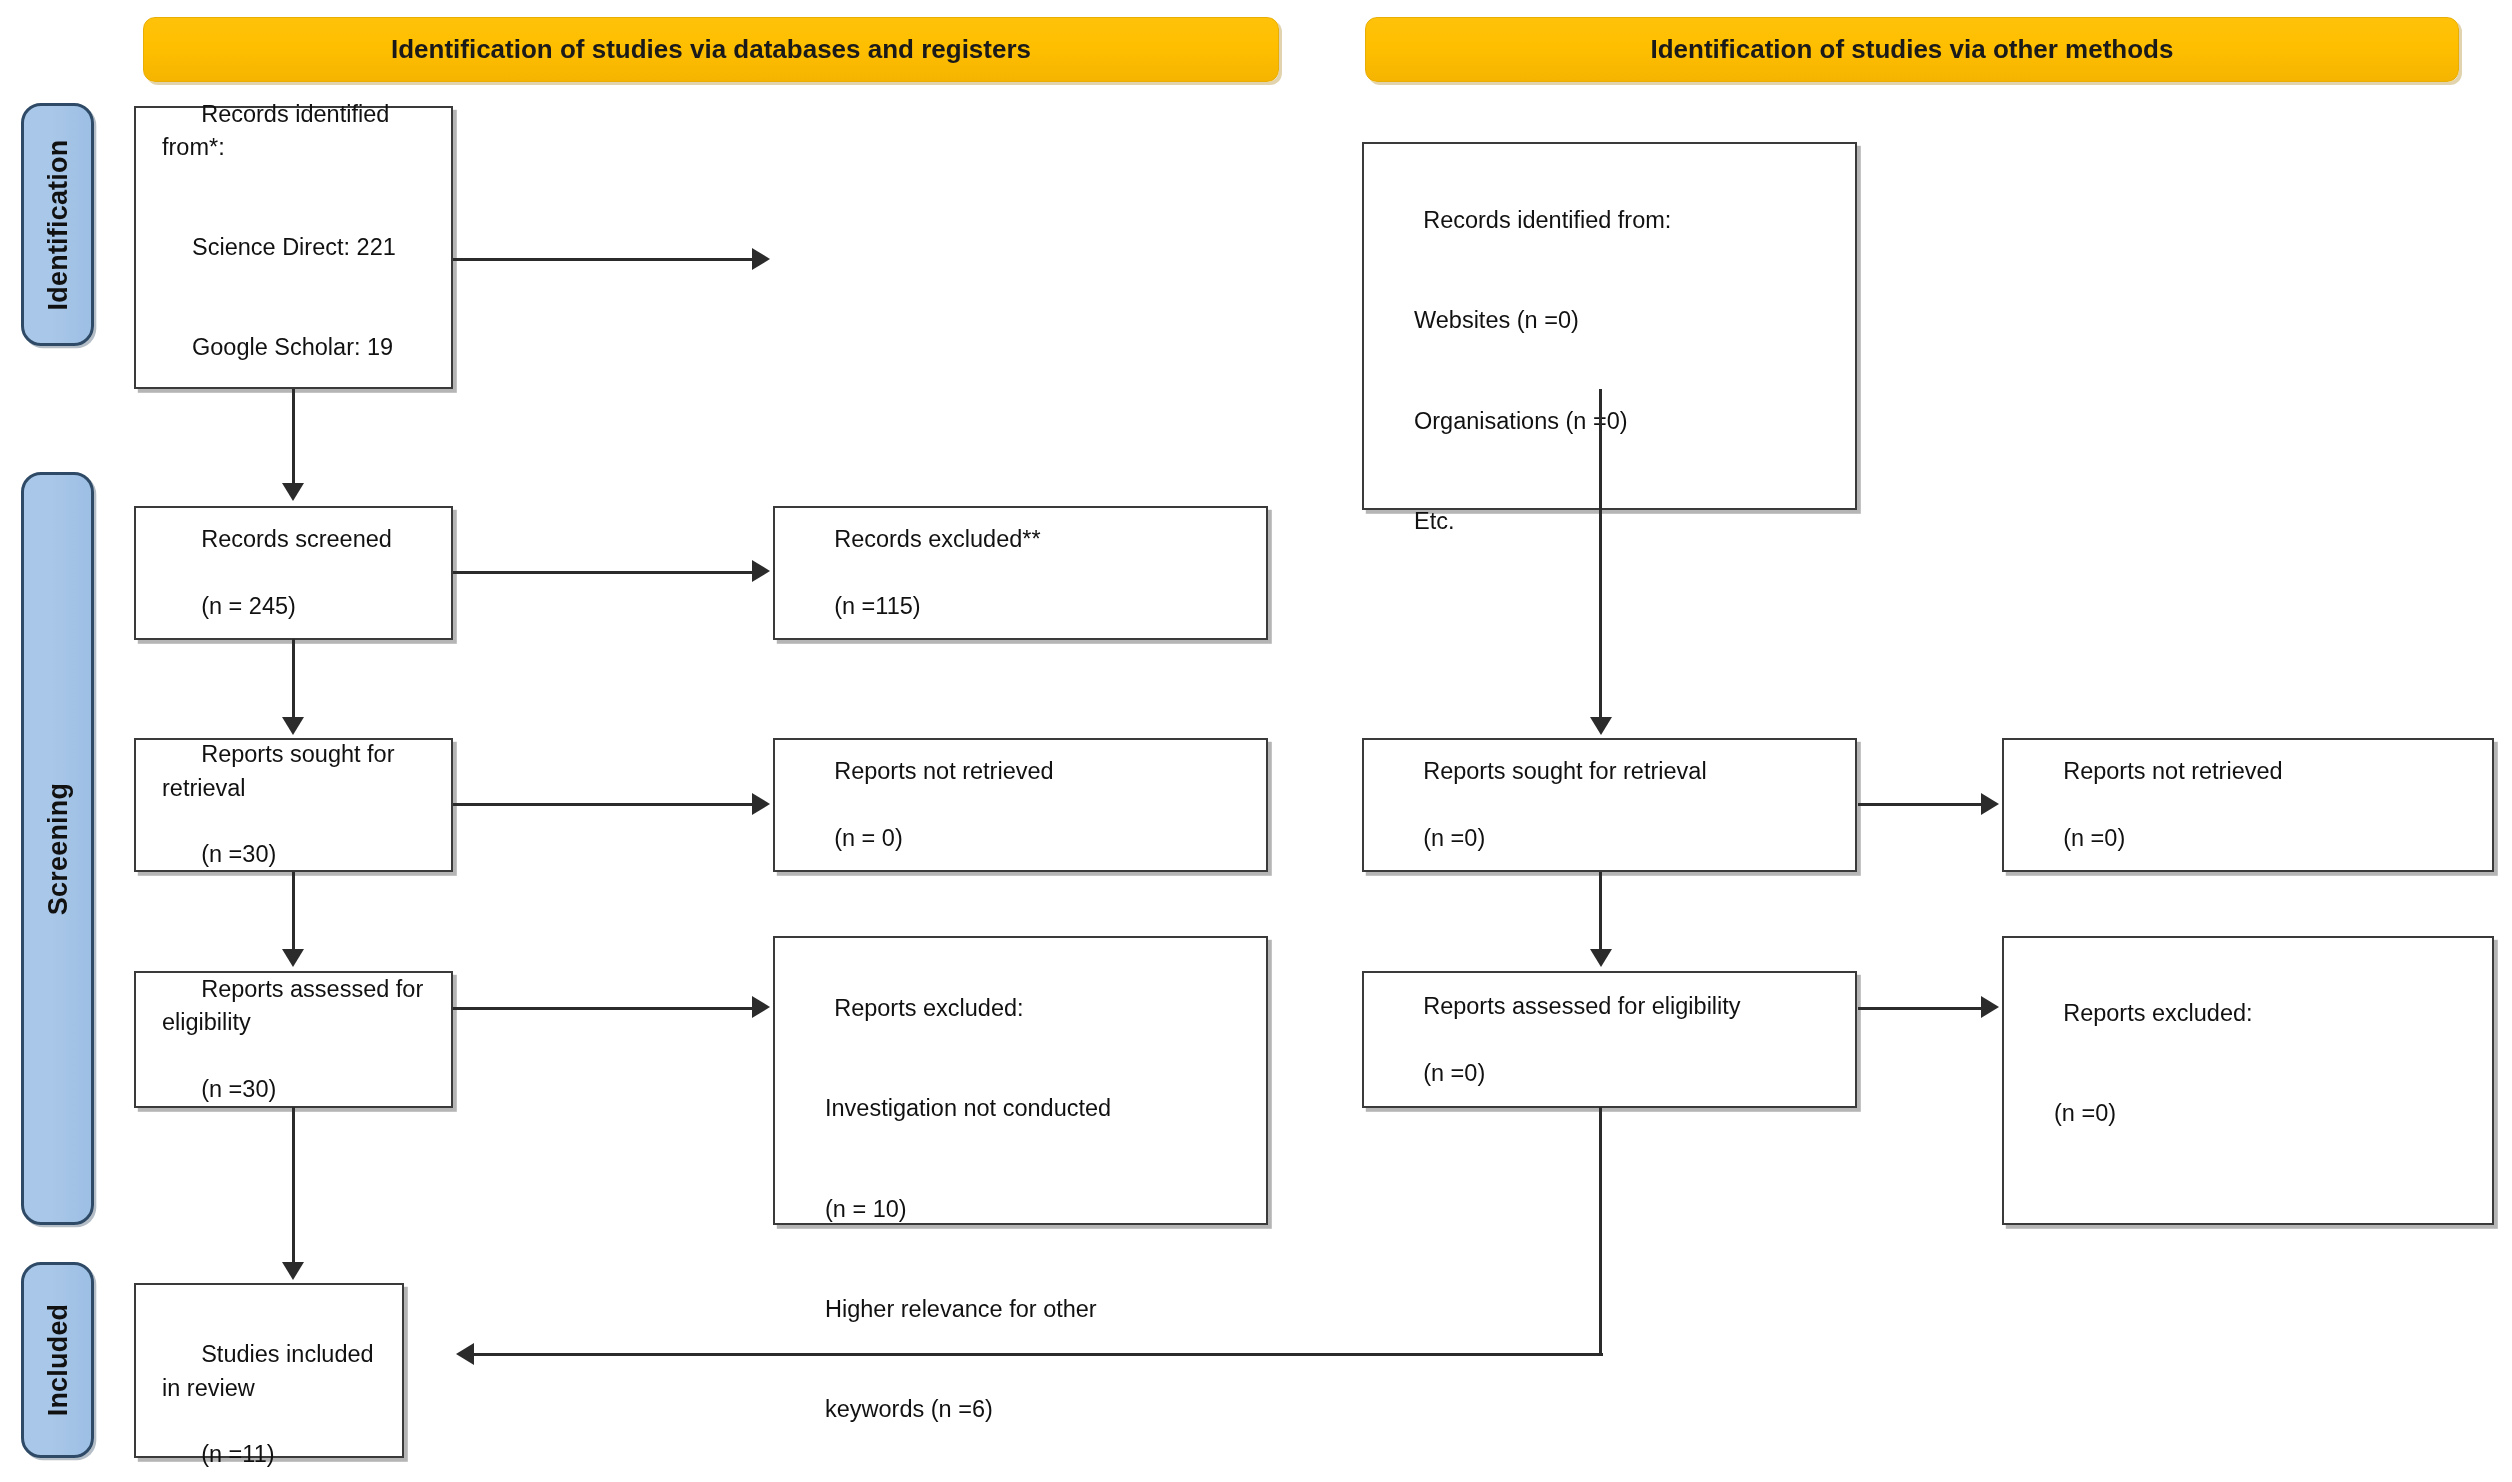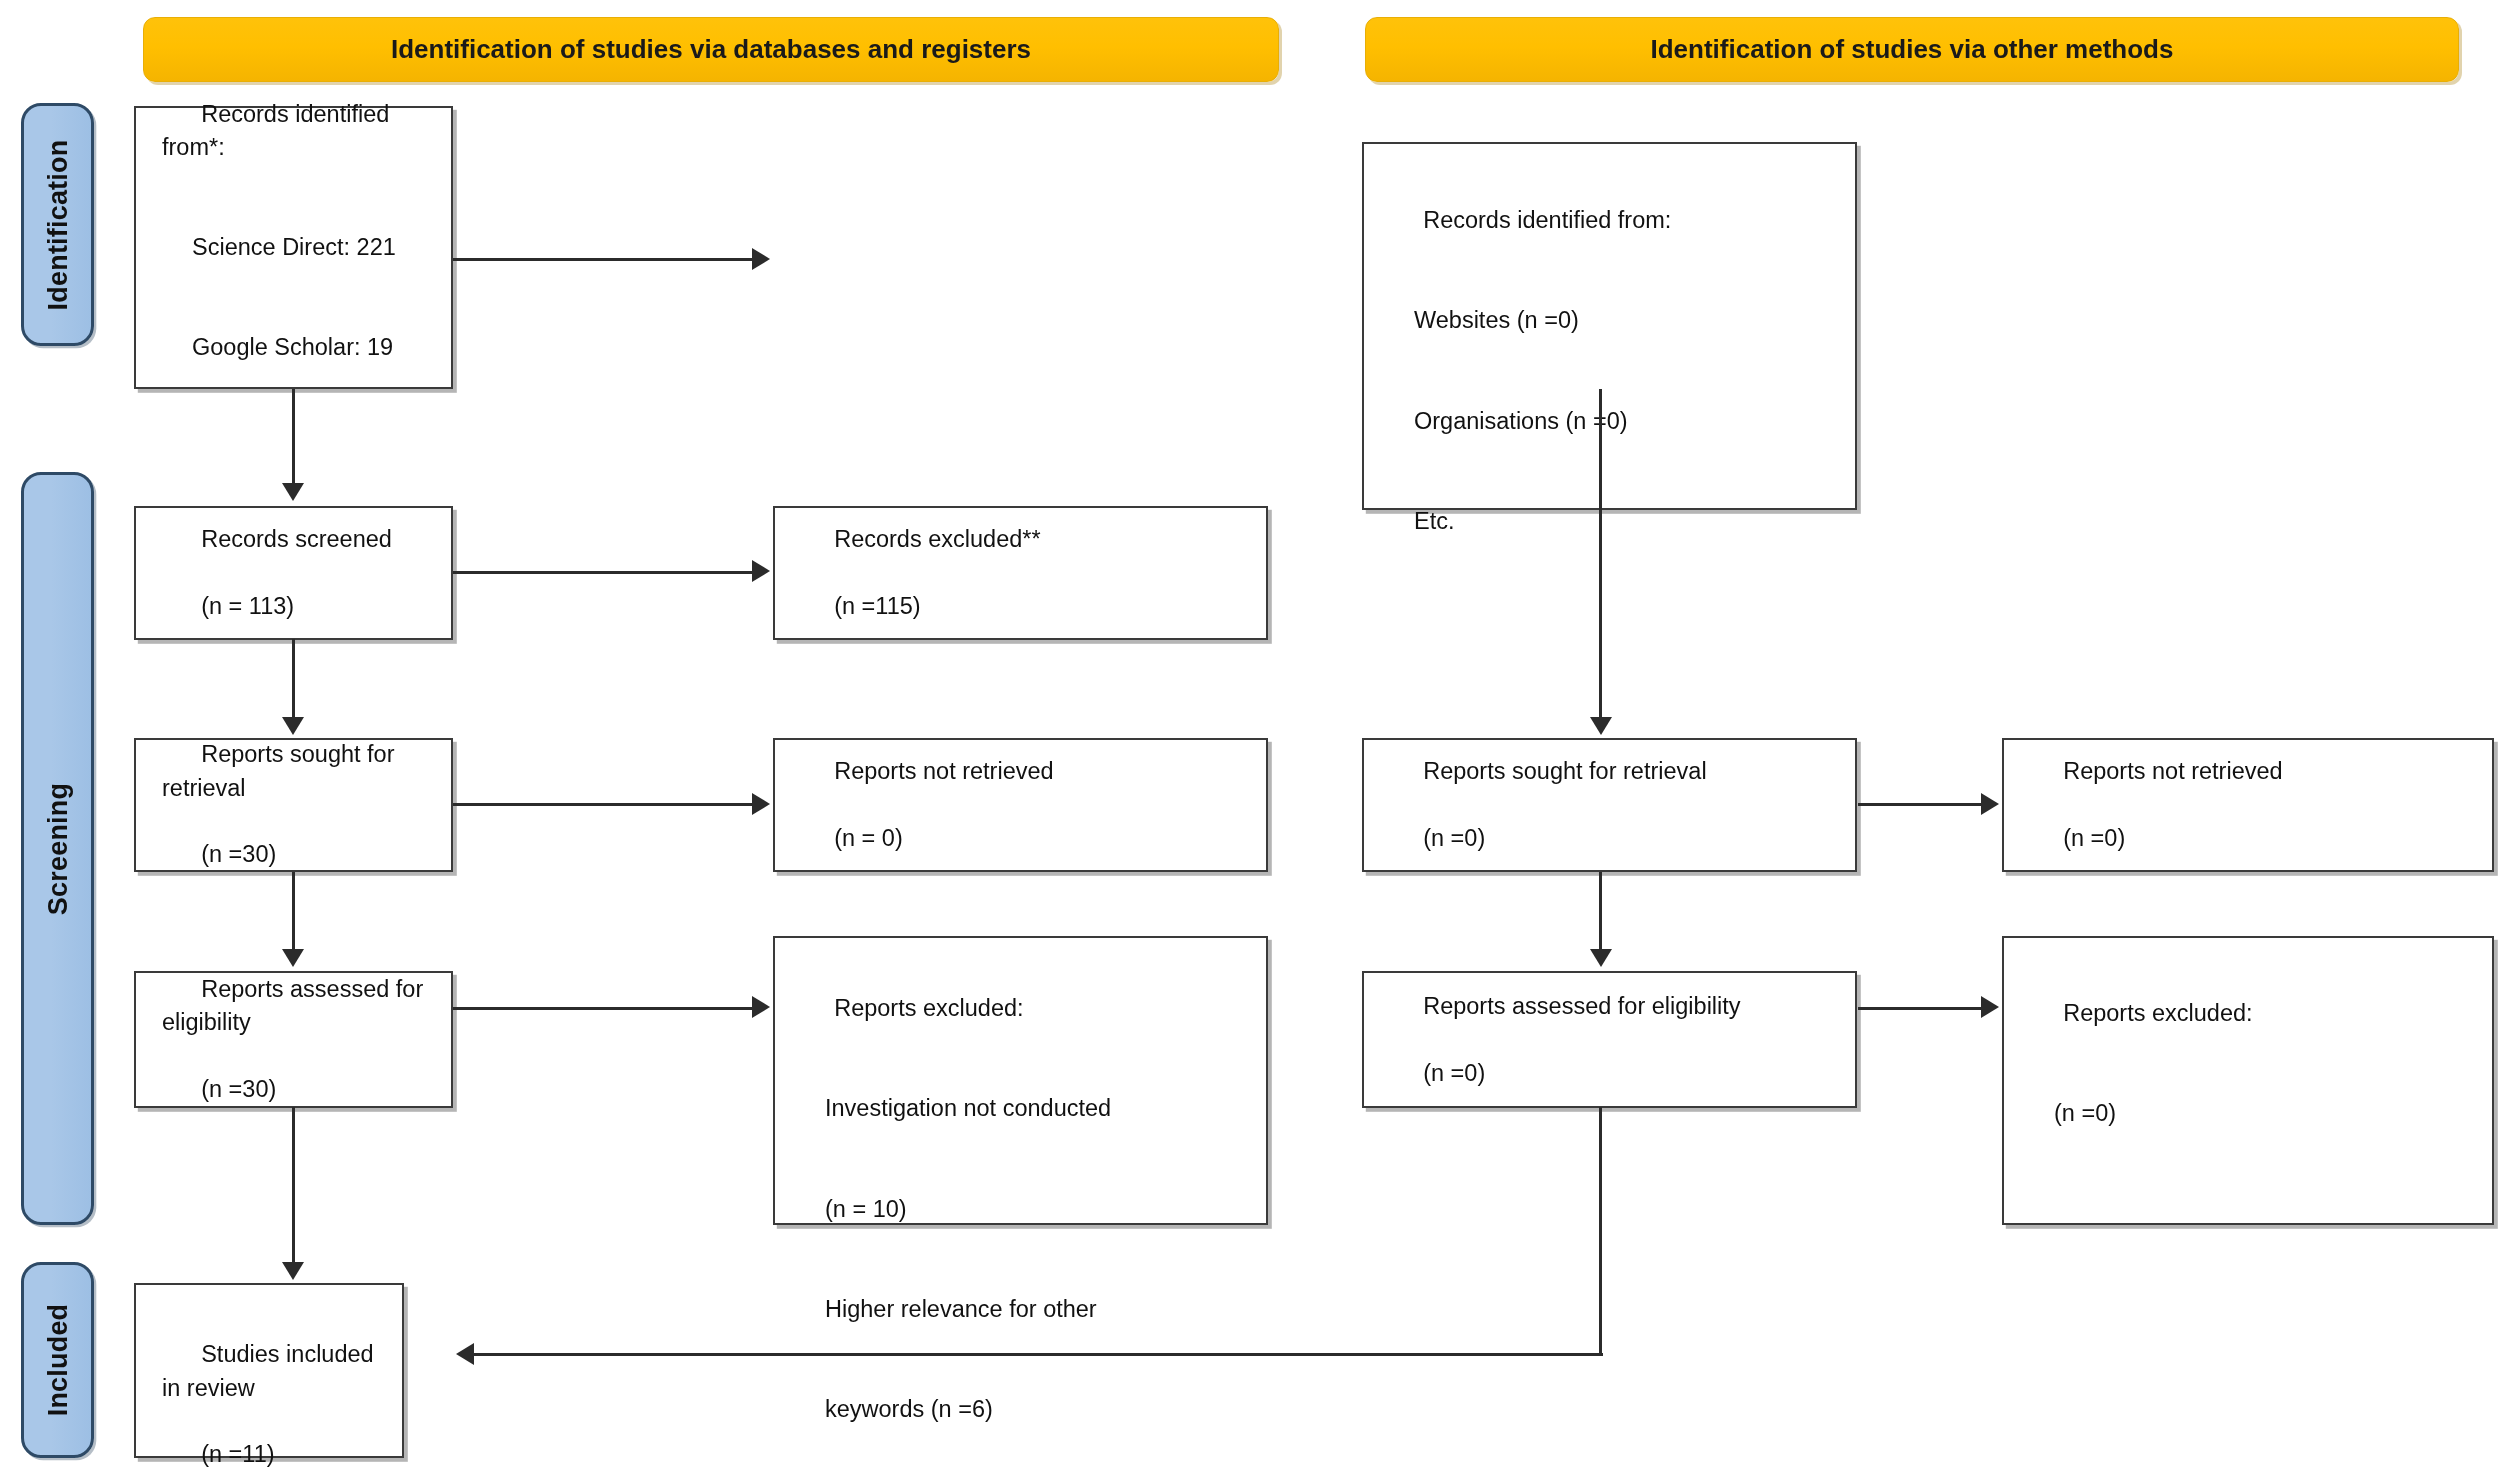--- a/index.html
+++ b/index.html
@@ -119,21 +119,21 @@
 
   <div class="hline" style="left:453px;top:258px;width:299px;"></div>
   <div class="arrow-r" style="left:752px;top:248px;"></div>
 
   <div class="vline" style="left:292px;top:389px;height:96px;"></div>
   <div class="arrow-d" style="left:282px;top:483px;"></div>
 
   <div class="box" style="left:134px;top:506px;width:319px;height:134px;">
     <div class="box-body v-mid">
       <span>Records screened</span><br>
-      <span>(n = 113)</span>
+      <span>(n = 245)</span>
     </div>
   </div>
 
   <div class="box" style="left:773px;top:506px;width:495px;height:134px;">
     <div class="box-body v-mid" style="left:20px;">
       <span>Records excluded**</span><br>
       <span>(n =115)</span>
     </div>
   </div>
 

